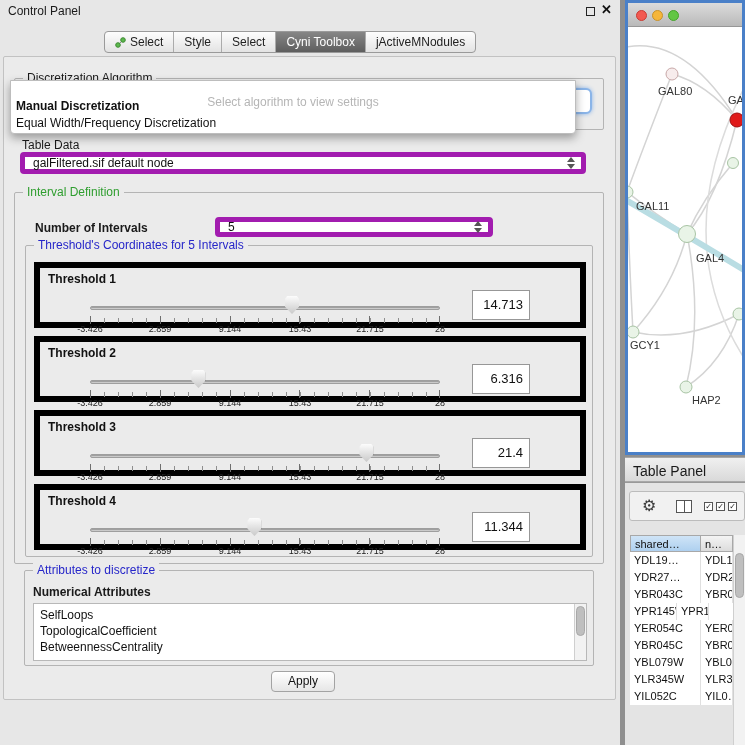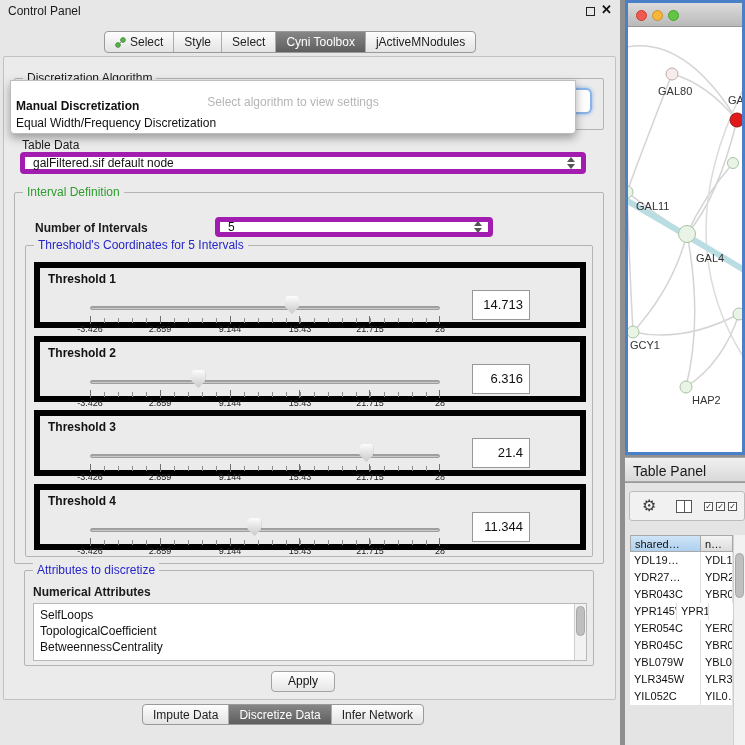--- a/index.html
+++ b/index.html
@@ -281,31 +281,20 @@
         <div class="it">TopologicalCoefficient</div>
         <div class="it">BetweennessCentrality</div>
         <div class="vscroll" style="right:0;top:0;bottom:0;width:12px">
           <div class="vthumb" style="top:2px;height:30px"></div>
         </div>
       </div>
     </div>
 
     <div class="btn" style="left:271px;top:671px;width:64px;height:21px;line-height:19px">Apply</div>
 
-    <div class="segbar" id="bottabs">
-      <div class="seg">
-          <span>Impute Data</span>
-        </div>
-      <div class="seg sel">
-          <span>Discretize Data</span>
-        </div>
-      <div class="seg">
-          <span>Infer Network</span>
-        </div>
-    </div>
   </div>
 
   <div class="nwin">
     <div class="ntitle">
       <div class="light" style="left:8px;background:#f25a51;border:1px solid #c93c34"></div>
       <div class="light" style="left:24px;background:#f5b63b;border:1px solid #c8922a"></div>
       <div class="light" style="left:40px;background:#62c644;border:1px solid #45a32c"></div>
     </div>
     <div class="canvas">
       <svg width="114" height="427">

